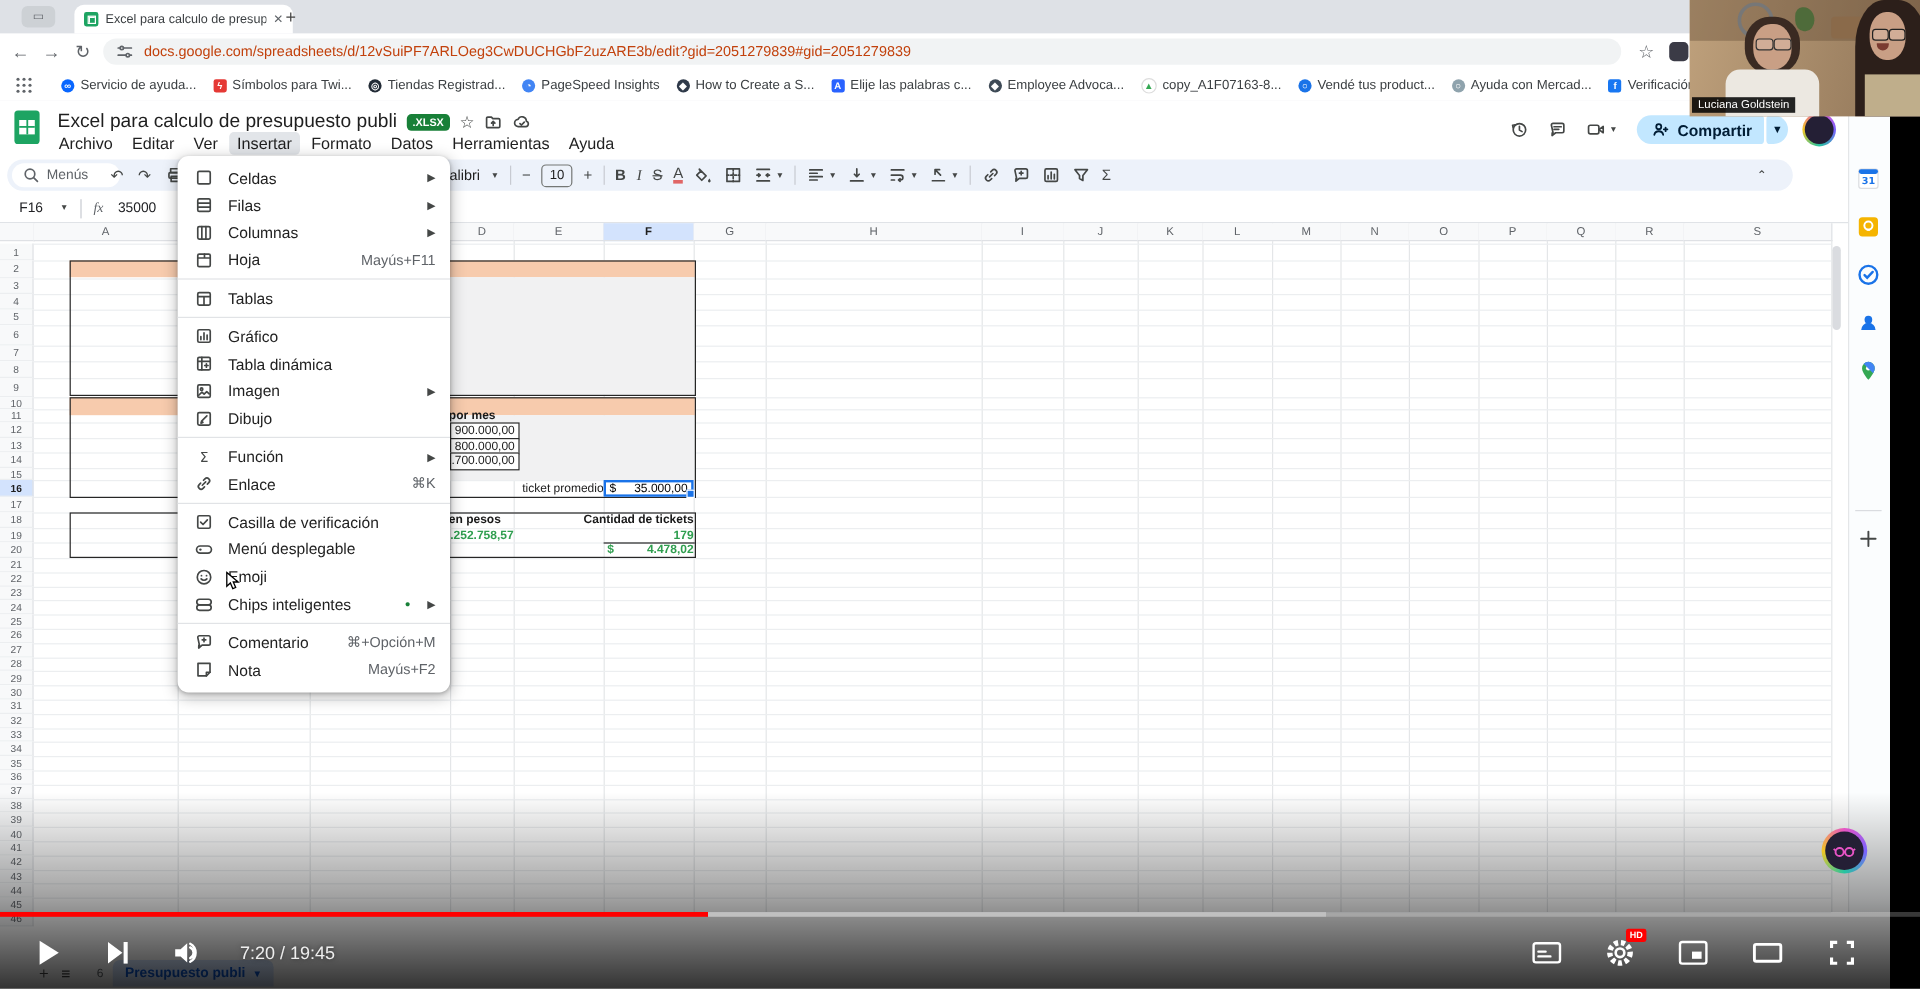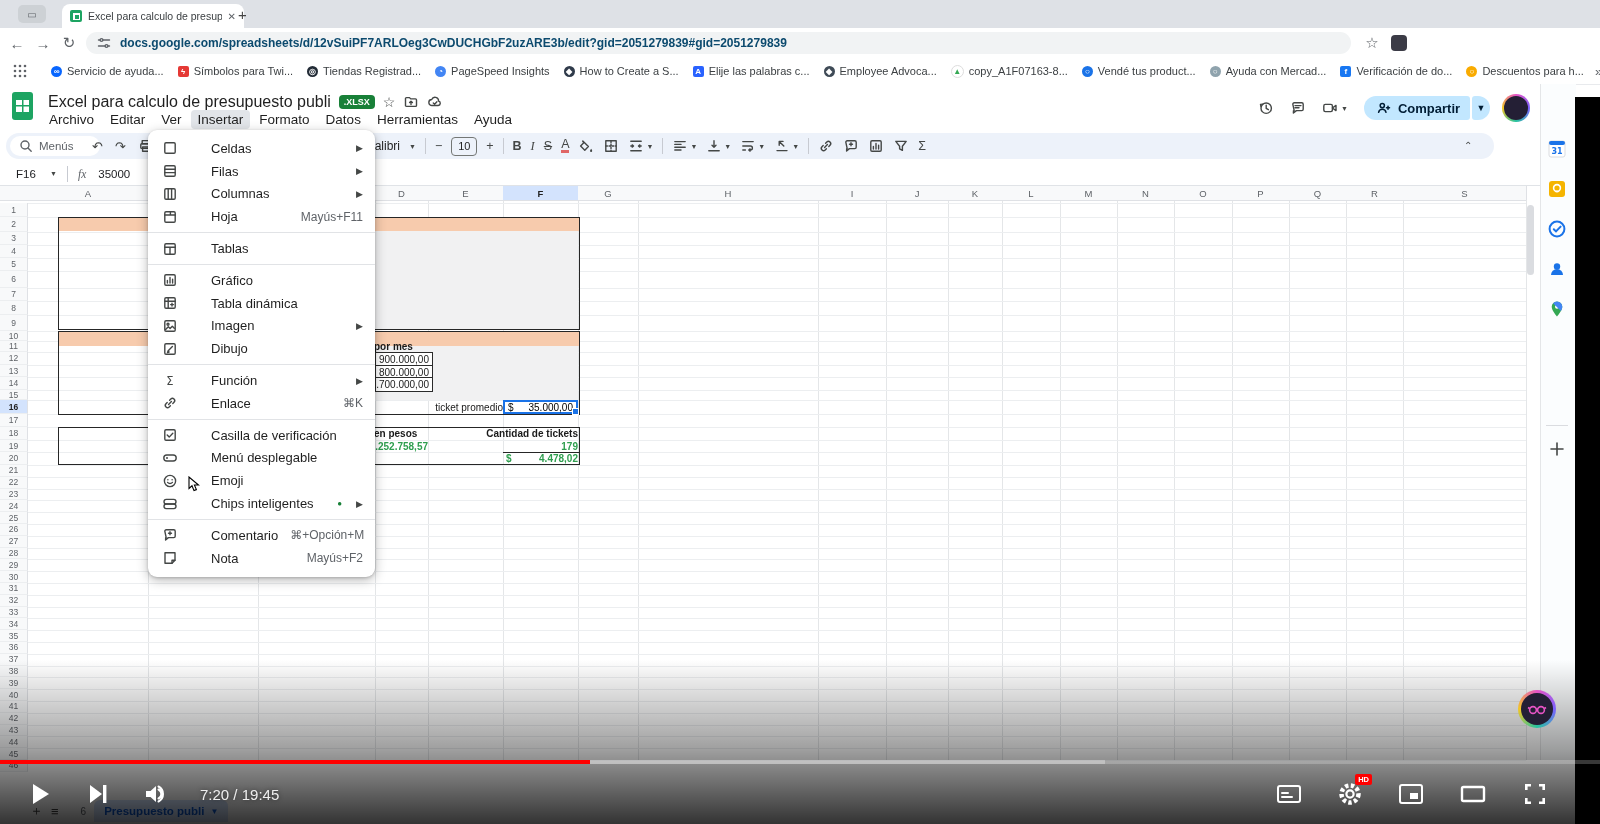--- a/index.html
+++ b/index.html
@@ -16,21 +16,21 @@
   .tabfav::after{content:"";position:absolute;left:2.5px;top:2.5px;right:2.5px;bottom:2.5px;
        background:linear-gradient(#fff,#fff) left/1px 100% no-repeat,linear-gradient(#fff,#fff) top/100% 1px no-repeat,#1da462;
        border:1px solid #fff;box-sizing:border-box;}
   .tabtitle{font-size:10.5px;color:#3c4043;white-space:nowrap;overflow:hidden;flex:1;}
   .tabclose{color:#5f6368;font-size:10px;flex:none;}
   .newtab{left:238px;top:6px;color:#444;font-size:15px;}
   .urlrow{left:0;top:28px;width:1600px;height:30px;background:#fff;display:flex;align-items:center;}
   .navic{color:#5f6368;font-size:15px;width:26px;text-align:center;}
   .omnibox{height:22px;flex:1;max-width:1245px;background:#f1f3f4;border-radius:12px;margin-left:4px;
            display:flex;align-items:center;padding:0 10px;gap:8px;}
-  .urltext{font-size:12px;color:#0c4a6e;white-space:nowrap;overflow:hidden;font-weight:bold;}
+  .urltext{font-size:12px;color:#c2410c;white-space:nowrap;overflow:hidden;}
   .bmrow{left:0;top:58px;width:1600px;height:26px;background:#fff;border-bottom:1px solid #e8eaed;
          display:flex;align-items:center;padding-left:12px;gap:4px;}
   .bm{display:flex;align-items:center;gap:5px;font-size:11px;color:#3c4043;white-space:nowrap;padding:0 7px;}
   .fav{width:11px;height:11px;display:flex;align-items:center;justify-content:center;
        font-size:8px;font-weight:bold;flex:none;}
   .bmsep{width:1px;height:14px;background:#dadce0;margin:0 4px;}
   
   .sheetshdr{left:0;top:84px;width:1575px;height:46px;background:#fff;}
   .slogo{left:12px;top:92px;width:21px;height:28px;background:#1da462;border-radius:3px;}
   .slogo::after{content:"";position:absolute;left:4px;top:8px;width:13px;height:12px;
@@ -79,21 +79,21 @@
   .grayfill{position:absolute;background:#f1f1f2;}
   .f16{position:absolute;left:503px;top:400px;width:75px;height:14px;background:#fff;
        border:2px solid #1a73e8;box-sizing:border-box;display:flex;align-items:center;
        justify-content:space-between;font-size:10px;padding:0 3px;}
   .f16 .handle{position:absolute;right:-3px;bottom:-3px;width:5px;height:5px;background:#1a73e8;border:1px solid #fff;}
   
   .imenu{left:148px;top:130px;width:227px;background:#fff;border-radius:9px;z-index:30;
          box-shadow:0 3px 12px rgba(0,0,0,.28),0 1px 3px rgba(0,0,0,.18);padding:7px 0;}
   .mi{height:22.8px;display:flex;align-items:center;gap:12px;padding:0 12px 0 14px;font-size:13px;color:#1f1f1f;}
   .mi .ic{width:16px;height:16px;flex:none;display:flex;align-items:center;justify-content:center;}
-  .mi .lab{flex:1;white-space:nowrap;margin-left:21px;}
+  .mi .lab{flex:1;white-space:nowrap;}
   .mi .sc{color:#5f6368;font-size:12px;}
   .mi .sub{color:#444746;font-size:9px;}
   .mi .dot{color:#188038;font-size:8px;margin-right:2px;}
   .mdiv{height:1px;background:#e1e3e6;margin:4px 0;}
   
   .sidepanel{left:1540px;top:84px;width:35px;height:676px;background:#fbfdfe;border-left:1px solid #e4e6e8;}
   .spic{position:absolute;left:1546px;width:22px;height:22px;display:flex;align-items:center;justify-content:center;}
   .scrollthumb{left:1527px;top:205px;width:7px;height:70px;background:#dadce0;border-radius:4px;}
   .blackstrip{left:1575px;top:97px;width:25px;height:727px;background:#000;}
   
@@ -909,14 +909,36 @@
           <path d="M10.4 12h1.2M3.6 10.5L2 9.5M18.4 10.5l1.6-1"></path>
         </svg>
       </span>
   </div>
 
   <div class="abs" style="left:1502px;top:94px;width:28px;height:28px;border-radius:50%;z-index:5;
        background:conic-gradient(#e754c5,#7b61ff,#27c4a0,#f3c623,#e754c5);display:flex;align-items:center;justify-content:center;">
     <span style="width:24px;height:24px;border-radius:50%;background:#241f35;"></span>
   </div>
 
+  <div class="abs webcam">
+    <div style="position:absolute;left:0;top:0;width:100%;height:34px;background:rgba(90,66,45,.35);"></div>
+    <div style="position:absolute;left:88px;top:6px;width:16px;height:20px;background:#4e6b3a;border-radius:40% 60% 50% 50%;"></div>
+    <div style="position:absolute;left:118px;top:14px;width:26px;height:18px;background:#8a6a4a;border-radius:3px;"></div>
+    <div style="position:absolute;left:40px;top:2px;width:24px;height:24px;border:3px solid #777;border-radius:50%;"></div>
+    <div>
+      <div style="position:absolute;left:46px;top:14px;width:46px;height:48px;background:#3a2a22;border-radius:45%;"></div>
+      <div style="position:absolute;left:53px;top:20px;width:32px;height:38px;background:#c99f85;border-radius:46%;"></div>
+      <div style="position:absolute;left:55px;top:32px;width:13px;height:8px;border:1.5px solid #333;border-radius:3px;background:rgba(255,255,255,.15);"></div>
+      <div style="position:absolute;left:70px;top:32px;width:13px;height:8px;border:1.5px solid #333;border-radius:3px;background:rgba(255,255,255,.15);"></div>
+      <div style="position:absolute;left:30px;top:58px;width:78px;height:39px;background:#ece8e1;border-radius:12px 12px 0 0;"></div>
+    </div>
+    <div>
+      <div style="position:absolute;left:138px;top:0px;width:60px;height:97px;background:#2c1f1a;border-radius:40% 40% 0 0;"></div>
+      <div style="position:absolute;left:150px;top:10px;width:30px;height:40px;background:#c99f85;border-radius:46%;"></div>
+      <div style="position:absolute;left:152px;top:24px;width:12px;height:8px;border:1.5px solid #222;border-radius:3px;background:rgba(255,255,255,.15);"></div>
+      <div style="position:absolute;left:166px;top:24px;width:12px;height:8px;border:1.5px solid #222;border-radius:3px;background:rgba(255,255,255,.15);"></div>
+      <div style="position:absolute;left:156px;top:36px;width:10px;height:6px;background:#7a3b30;border-radius:0 0 6px 6px;"></div>
+      <div style="position:absolute;left:146px;top:62px;width:46px;height:35px;background:#bfae8b;"></div>
+    </div>
+    <span class="wc-caption">Luciana Goldstein</span>
+  </div>
 
 </div>
 
 </body></html>

